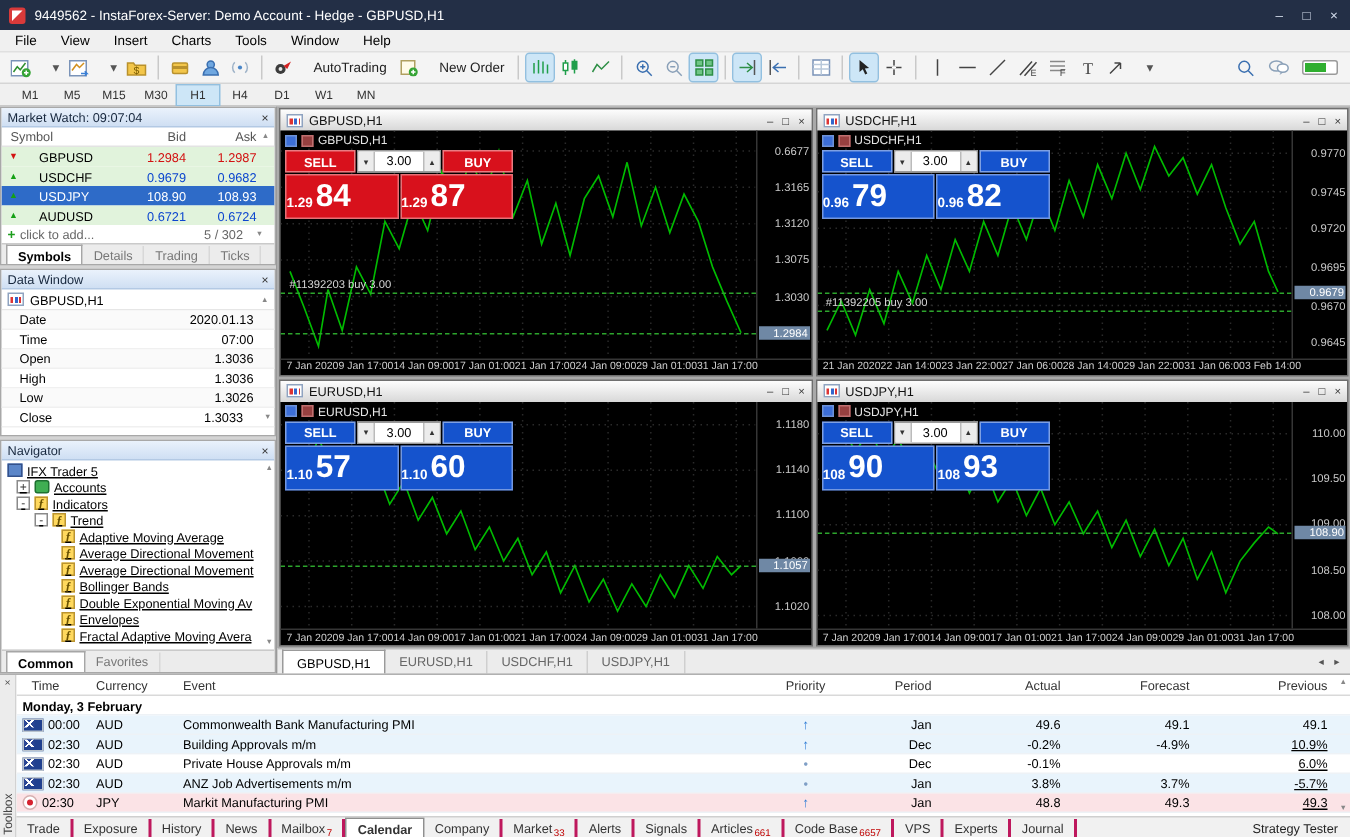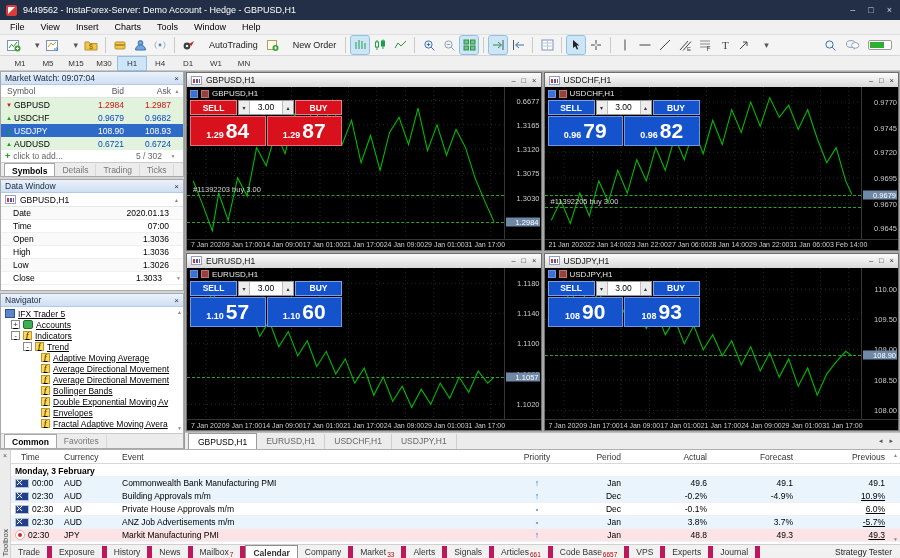--- a/index.html
+++ b/index.html
@@ -42,21 +42,21 @@
   .main { flex:1; display:flex; min-height:0; background:#bdbdbd; }
   .leftcol { width:185px; flex:none; display:flex; flex-direction:column; gap:2px; background:#d4d4d4; border-right:1px solid #9a9a9a; }
   .panel { background:#fff; border:1px solid #a8a8a8; display:flex; flex-direction:column; overflow:hidden; }
   .p-mw { height:106px; flex:none; } .p-dw { height:112px; flex:none; } .p-nav { flex:1; min-height:0; }
   .phead { height:13px; flex:none; background:linear-gradient(#eaf2fc,#cfdff3); border-bottom:1px solid #b3c9e4; display:flex; align-items:center; padding:0 4px; font-size:8.5px; color:#17273d; }
   .phead .px { margin-left:auto; font-size:8px; color:#333; }
 
   .mwcols { height:13px; flex:none; display:flex; align-items:center; font-size:8.5px; color:#555; border-bottom:1px solid #e3e3e3; }
   .c-sym { flex:1; padding-left:6px; min-width:0; } .c-bid { width:47px; text-align:right; } .c-ask { width:47px; text-align:right; } .c-scr { width:12px; text-align:center; color:#888; font-size:5px; }
   .mwrow { height:13px; flex:none; display:flex; align-items:center; font-size:8.5px; background:#e1f3dc; }
-  .mwrow .sym { flex:1; padding-left:4px; display:flex; gap:1px; min-width:0; }
+  .mwrow .sym { flex:1; padding-left:4px; display:flex; gap:13px; min-width:0; }
   .arr { font-size:6px; width:8px; text-align:center; }
   .arr.up { color:#15a015; } .arr.dn { color:#d31212; }
   .v-red { color:#d31212; } .v-blue { color:#0c46cf; }
   .mwrow.sel { background:#2e6bc8; color:#fff; }
   .addrow { height:12px; flex:none; display:flex; align-items:center; font-size:8.5px; color:#666; background:#fff; padding:0 4px; gap:3px; }
   .addrow .plus { color:#1e9e1e; font-weight:bold; font-size:9px; }
   .addrow .cnt { margin-left:auto; padding-right:2px; }
   .ptabs { margin-top:auto; height:15px; flex:none; background:#ececec; border-top:1px solid #cacaca; display:flex; align-items:flex-end; font-size:8.5px; color:#777; padding-left:3px; }
   .ptab { padding:0 7px; height:13px; line-height:13px; border-right:1px solid #d8d8d8; }
   .ptab.active { background:#fff; border:1px solid #a6a6a6; border-bottom:none; color:#000; height:14px; line-height:14px; font-weight:bold; }
@@ -98,21 +98,21 @@
   .pos-label { position:absolute; left:6px; font-size:7.5px; color:#d5d5d5; z-index:2; }
 
   .oneclick { position:absolute; top:13px; left:3px; width:152px; z-index:4; display:flex; flex-direction:column; gap:1px; }
   .ocr1 { display:flex; gap:1px; height:15px; }
   .ocbtn { flex:1; background:var(--ac); color:#fff; font-weight:bold; font-size:8.5px; display:flex; align-items:center; justify-content:center; border:1px solid rgba(255,255,255,.45); }
   .vol { width:56px; flex:none; background:#fff; border:1px solid #999; display:flex; }
   .volbtn { width:11px; flex:none; display:flex; align-items:center; justify-content:center; font-size:6px; color:#333; background:#ececec; }
   .volbtn.left { border-right:1px solid #bbb; } .volbtn.right { border-left:1px solid #bbb; }
   .volval { flex:1; text-align:center; font-size:8.5px; line-height:13px; color:#000; }
   .ocr2 { display:flex; gap:1px; height:30px; }
-  .ocprice { flex:1; background:var(--ac); color:#fff; border:1px solid rgba(255,255,255,.4); display:flex; align-items:center; justify-content:center; }
+  .ocprice { flex:1; background:var(--ac); color:#fff; border:1px solid rgba(255,255,255,.4); display:flex; align-items:center; justify-content:flex-start; }
   .ocsm { font-size:9px; margin:8px 2px 0 0; font-weight:bold; }
   .ocbig { font-size:21px; font-weight:bold; line-height:24px; }
 
   .ctabs { height:17px; flex:none; background:#ececec; border-top:1px solid #bdbdbd; display:flex; align-items:flex-end; font-size:8.5px; color:#666; padding-left:3px; }
   .ctab { padding:0 9px; height:15px; line-height:15px; border-right:1px solid #cfcfcf; }
   .ctab.active { background:#fff; border:1px solid #9a9a9a; border-bottom:none; color:#000; height:16px; line-height:16px; }
   .ctabarrows { margin-left:auto; padding-right:7px; display:flex; gap:7px; font-size:7px; color:#555; align-self:center; }
 
   
   .bottomwrap { height:109px; flex:none; display:flex; border-top:1px solid #b0b0b0; }
@@ -134,21 +134,21 @@
   .flag.jp { background:#fff; position:relative; border-radius:5px; width:10px; height:10px; border:1px solid #d6b0b0; }
   .flag.jp::after { content:""; position:absolute; left:2px; top:2px; width:4px; height:4px; border-radius:50%; background:#d62римена; background:#d6232f; }
   .pri { font-size:9px; color:#2e7cd6; font-weight:bold; }
   .pri.lo::before { content:"•"; font-size:8px; color:#7f9fc6; }
   .pri.hi::before { content:"↑"; }
   .u { text-decoration:underline; }
   .calscr-t { position:absolute; top:2px; right:2px; font-size:5px; color:#888; }
   .calscr-b { position:absolute; bottom:2px; right:2px; font-size:5px; color:#888; }
 
   .ttabs { height:15px; flex:none; background:#f1f1f1; border-top:1px solid #cfcfcf; display:flex; align-items:center; font-size:8.5px; color:#333; }
-  .ttab { padding:0 7px; border-right:5px solid #be185d; height:13px; line-height:13px; white-space:nowrap; }
+  .ttab { padding:0 7px; border-right:2px solid #be185d; height:13px; line-height:13px; white-space:nowrap; }
   .ttab.active { background:#fff; border:1px solid #8f8f8f; font-weight:bold; height:15px; line-height:14px; }
   .badge { color:#c00000; font-size:6.5px; position:relative; top:2px; margin-left:1px; }
   .stright { margin-left:auto; padding-right:8px; color:#222; white-space:nowrap; }
 
   
   .statusbar { height:16px; flex:none; background:#f0f0f0; border-top:1px solid #cacaca; display:flex; align-items:stretch; font-size:8.5px; color:#222; }
   .sb-help { width:452px; flex:none; display:flex; align-items:center; padding-left:5px; }
   .sb-cell { border-left:1px solid #c9c9c9; display:flex; align-items:center; padding-left:6px; }
   .sb-default { width:84px; flex:none; }
   .sb-e { width:64px; flex:none; }

